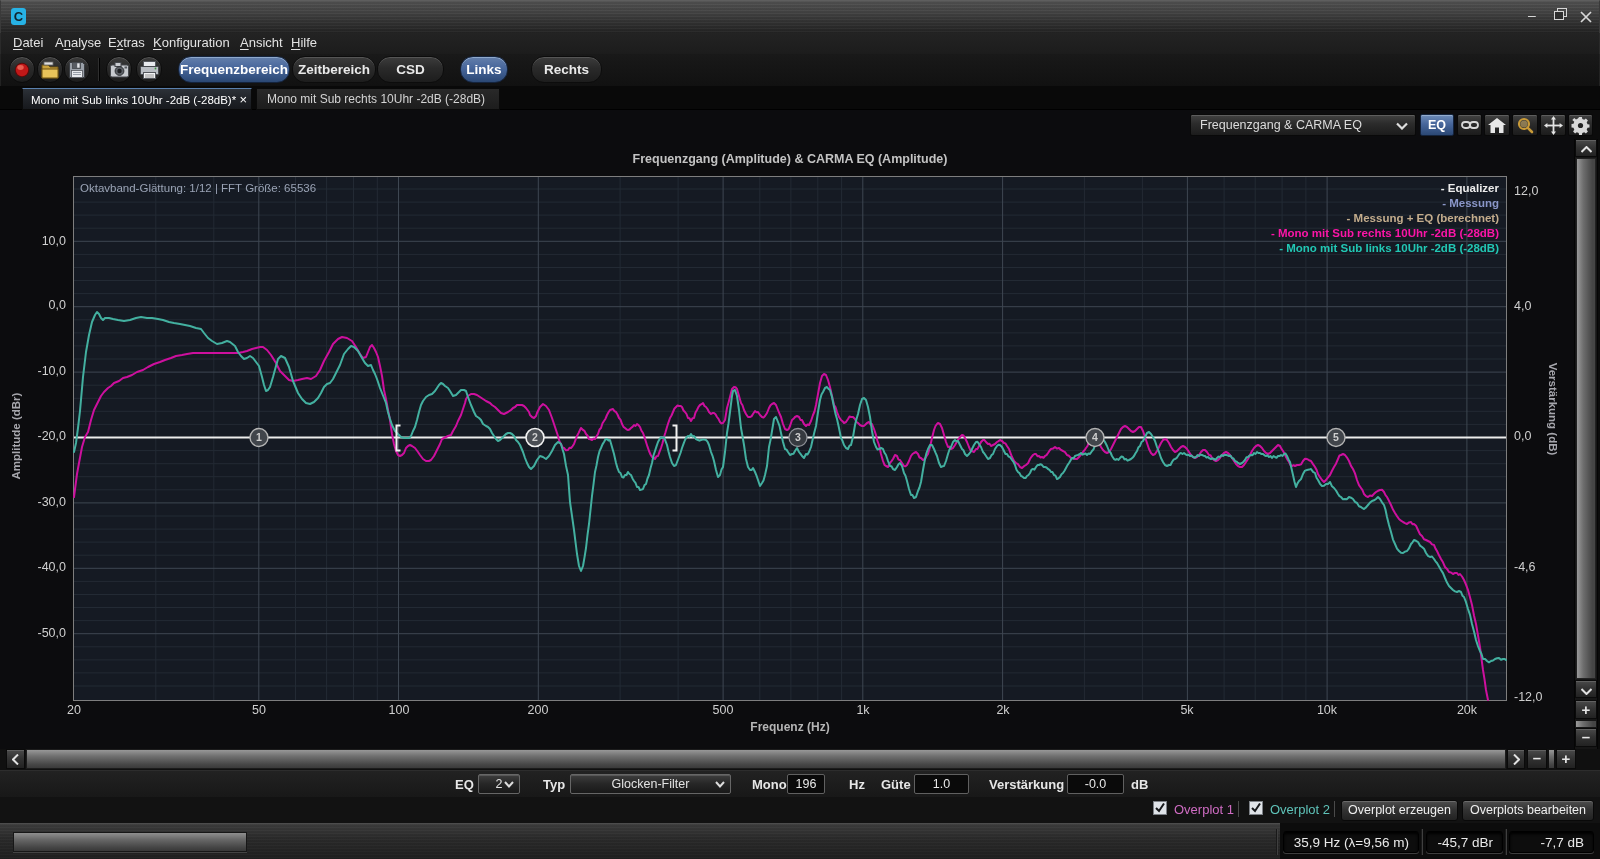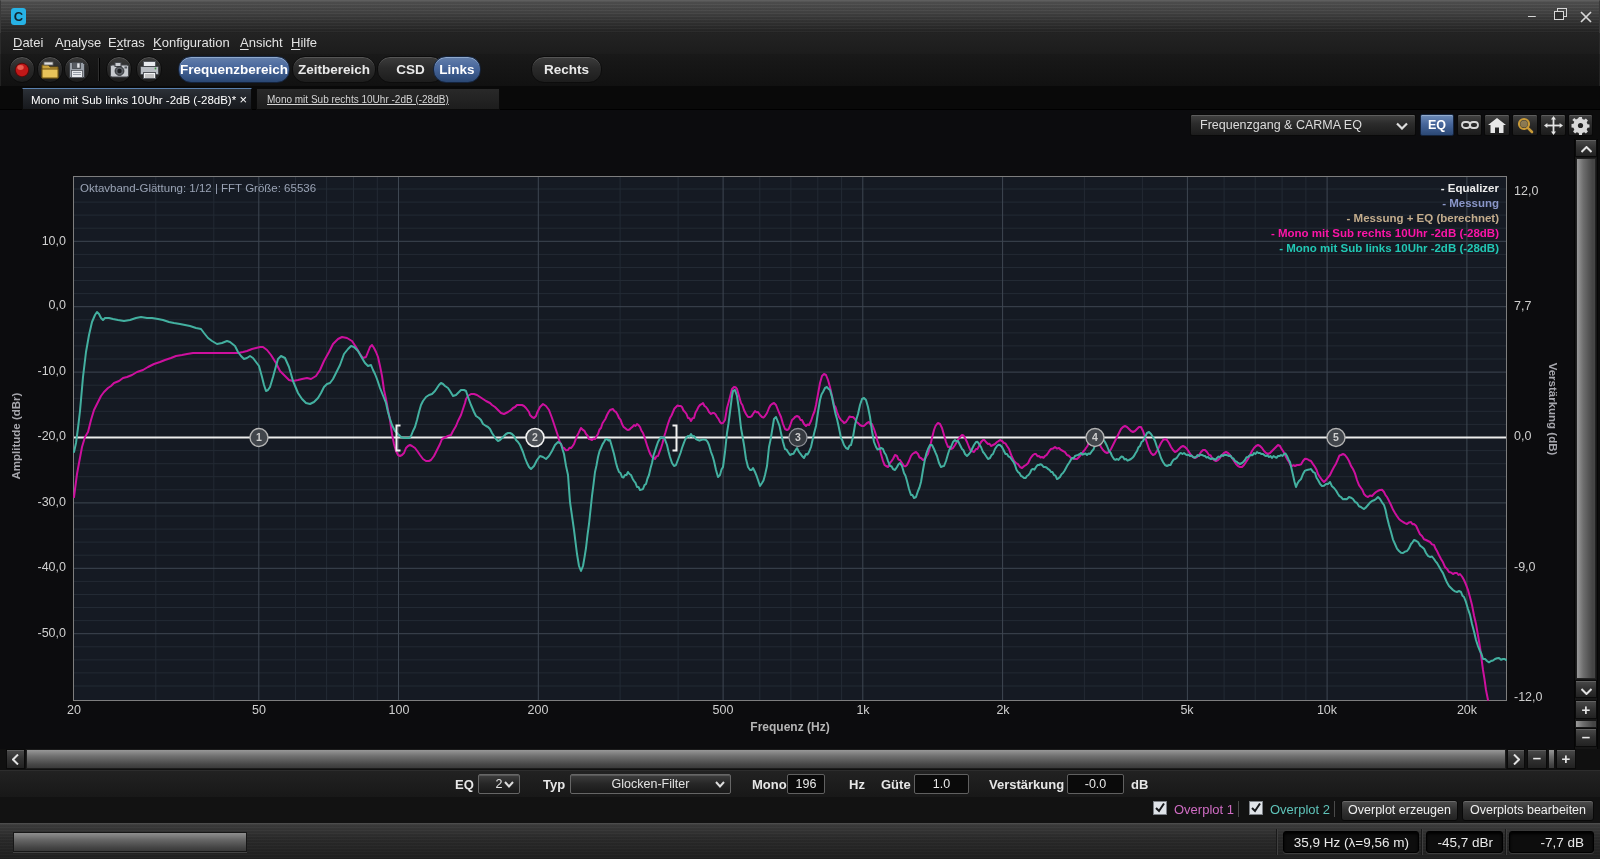--- a/index.html
+++ b/index.html
@@ -33,22 +33,22 @@
   box-shadow:inset 0 1px 0 #8fa9cc; color:#fff; }
 .tsep { position:absolute; top:4px; width:1px; height:23px; background:#2e2e2e; box-shadow:1px 0 0 #000; }
 
 
 #tabbar { position:absolute; left:0; top:86px; width:1600px; height:24px; background:#090909;
   border-bottom:1px solid #000; }
 .tab { position:absolute; top:2px; height:22px; font-size:12.5px; line-height:21px; }
 #tab1 { left:22px; width:230px; color:#fff; padding-left:8px; font-size:11.5px;
   background:linear-gradient(#2c3138,#1e2126 60%,#17191d); border:1px solid #0a0a0a;
   border-top:1px solid #5a80ad; }
-#tab2 { left:256px; width:244px; color:#d4d4d4; padding-left:10px; font-size:10px;
-  background:linear-gradient(#292929,#1d1d1d); border:1px solid #0a0a0a;text-decoration:underline; }
+#tab2 { left:256px; width:244px; color:#d4d4d4; padding-left:10px; font-size:12px;
+  background:linear-gradient(#292929,#1d1d1d); border:1px solid #0a0a0a; }
 
 
 .vbtn { position:absolute; top:114px; height:22px; border-radius:2px;
   background:linear-gradient(#414141,#2b2b2b 45%,#1c1c1c); border:1px solid #090909;
   box-shadow:inset 0 1px 0 #5d5d5d; }
 #viewdd { left:1190px; width:226px; color:#dcdcdc; font-size:12.5px; line-height:20px; padding-left:9px; }
 #eqbtn { left:1420px; width:34px; background:linear-gradient(#6e8cb8,#47669b 45%,#2b4874);
   box-shadow:inset 0 1px 0 #93adcf; color:#fff; font-weight:bold;
   font-size:12.5px; text-align:center; line-height:20px; border:1px solid #14233c; }
 .icobtn { display:flex; align-items:center; justify-content:center; }
@@ -84,21 +84,21 @@
   text-align:center; box-shadow:inset 0 1px 0 #585858; }
 .chev { position:absolute; right:5px; top:6px; width:10px; height:7px; }
 
 
 #oprow { position:absolute; left:0; top:797px; width:1600px; height:26px; background:#121212; }
 .opbtn { position:absolute; top:3px; height:21px; border-radius:3px;
   background:linear-gradient(#4e4e4e,#333 45%,#222); border:1px solid #090909;
   box-shadow:inset 0 1px 0 #6a6a6a; color:#efefef; font-size:12.5px; text-align:center; line-height:19px; }
 
 
-#statusbar { position:absolute; left:0; top:823px; width:1600px; height:36px;
+#statusbar { position:absolute; left:0; top:823px; width:1280px; height:36px;
   background:repeating-linear-gradient(180deg, rgba(255,255,255,0.02) 0 1px, rgba(0,0,0,0.04) 1px 3px), linear-gradient(#3d3d3d,#2b2b2b 40%,#1f1f1f); border-top:1px solid #4c4c4c; }
 #progress { position:absolute; left:13px; top:8px; width:234px; height:20px; border:1px solid #171717;
   background:linear-gradient(#8f8f8f,#696969 35%,#454545 80%,#383838); box-shadow:0 1px 0 #444; }
 .sfield { position:absolute; top:7px; height:22px; background:#0d0d0d; border:1px solid #000;
   border-radius:3px; box-shadow:inset 0 2px 3px #000, 0 1px 0 #3e3e3e; color:#eaeaea;
   font-size:13.5px; line-height:21px; text-align:right; padding-right:9px; }
 </style></head>
 <body>
 <div id="app">
 
@@ -155,21 +155,21 @@
           <rect x="6.5" y="4.5" width="12" height="5" fill="#e8eaee" stroke="#55585e" stroke-width="1"></rect>
           <rect x="3.5" y="9.5" width="18" height="8" rx="1" fill="#b9bdc3" stroke="#44474c" stroke-width="1"></rect>
           <rect x="6.5" y="15.5" width="12" height="6" fill="#f2f3f5" stroke="#55585e" stroke-width="1"></rect>
           <line x1="8" y1="18" x2="17" y2="18" stroke="#888" stroke-width="0.9"></line>
           <line x1="8" y1="20" x2="17" y2="20" stroke="#888" stroke-width="0.9"></line>
           <circle cx="18.5" cy="11.5" r="0.9" fill="#3d9140"></circle>
         </svg></div>
   <div class="tbtn mainbtn sel" style="left:177px;width:112px;">Frequenzbereich</div>
   <div class="tbtn mainbtn" style="left:291px;width:84px;">Zeitbereich</div>
   <div class="tbtn mainbtn" style="left:376px;width:67px;">CSD</div>
-  <div class="tbtn mainbtn sel" style="left:432px;width:48px;">Links</div>
+  <div class="tbtn mainbtn sel" style="left:459px;width:48px;">Links</div>
   <div class="tbtn mainbtn" style="left:530px;width:71px;">Rechts</div>
 </div>
 
 <div id="tabbar">
   <div class="tab" id="tab1">Mono mit Sub links 10Uhr -2dB (-28dB)* <span style="font-size:13px;">×</span></div>
   <div class="tab" id="tab2">Mono mit Sub rechts 10Uhr -2dB (-28dB)</div>
 </div>
 
 <div id="chartbg"></div>
 
@@ -214,20 +214,21 @@
     </div>
 <div class="vbtn icobtn" style="left:1568px;width:25px;">
       <svg width="19" height="19" viewBox="0 0 19 19">
         <g fill="#d8d8d8">
           <path d="M8.1 1h2.8l.4 2 1.9.8 1.7-1.2 2 2-1.2 1.7.8 1.9 2 .4v2.8l-2 .4-.8 1.9 1.2 1.7-2 2-1.7-1.2-1.9.8-.4 2H8.1l-.4-2-1.9-.8-1.7 1.2-2-2 1.2-1.7-.8-1.9-2-.4V8.1l2-.4.8-1.9L1.3 4.1l2-2L5 3.4l1.9-.8z"></path>
         </g>
         <circle cx="9.5" cy="9.5" r="2.6" fill="#222"></circle>
       </svg>
     </div>
 
+<div id="charttitle">Frequenzgang (Amplitude) &amp; CARMA EQ (Amplitude)</div>
 <div class="abs" style="left:73px;top:176px;"><svg id="plot" width="1434" height="525" viewBox="73 176 1434 525">
 <rect x="73.5" y="176.5" width="1433" height="524" fill="#151a23" stroke="#7e7e7e" stroke-width="1"></rect>
 <line x1="155.8" y1="177.0" x2="155.8" y2="700.0" stroke="#232a34" stroke-width="1"></line>
 <line x1="213.8" y1="177.0" x2="213.8" y2="700.0" stroke="#232a34" stroke-width="1"></line>
 <line x1="295.5" y1="177.0" x2="295.5" y2="700.0" stroke="#232a34" stroke-width="1"></line>
 <line x1="326.6" y1="177.0" x2="326.6" y2="700.0" stroke="#232a34" stroke-width="1"></line>
 <line x1="353.5" y1="177.0" x2="353.5" y2="700.0" stroke="#232a34" stroke-width="1"></line>
 <line x1="377.3" y1="177.0" x2="377.3" y2="700.0" stroke="#232a34" stroke-width="1"></line>
 <line x1="620.1" y1="177.0" x2="620.1" y2="700.0" stroke="#232a34" stroke-width="1"></line>
 <line x1="678.1" y1="177.0" x2="678.1" y2="700.0" stroke="#232a34" stroke-width="1"></line>
@@ -314,23 +315,23 @@
 </g>
 </svg></div>
 <div class="yl" style="top:233.5px">10,0</div>
     <div class="yl" style="top:298px">0,0</div>
     <div class="yl" style="top:363.5px">-10,0</div>
     <div class="yl" style="top:429px">-20,0</div>
     <div class="yl" style="top:494.5px">-30,0</div>
     <div class="yl" style="top:560px">-40,0</div>
     <div class="yl" style="top:625.5px">-50,0</div>
     <div class="yr" style="top:184px">12,0</div>
-    <div class="yr" style="top:298.5px">7,7</div>
+    <div class="yr" style="top:298.5px">4,0</div>
     <div class="yr" style="top:429px">0,0</div>
-    <div class="yr" style="top:559.5px">-9,0</div>
+    <div class="yr" style="top:559.5px">-4,6</div>
     <div class="yr" style="top:689.5px">-12,0</div>
     <div class="xl" style="left:44px">20</div>
     <div class="xl" style="left:229px">50</div>
     <div class="xl" style="left:369px">100</div>
     <div class="xl" style="left:508px">200</div>
     <div class="xl" style="left:693px">500</div>
     <div class="xl" style="left:833px">1k</div>
     <div class="xl" style="left:973px">2k</div>
     <div class="xl" style="left:1157px">5k</div>
     <div class="xl" style="left:1297px">10k</div>

